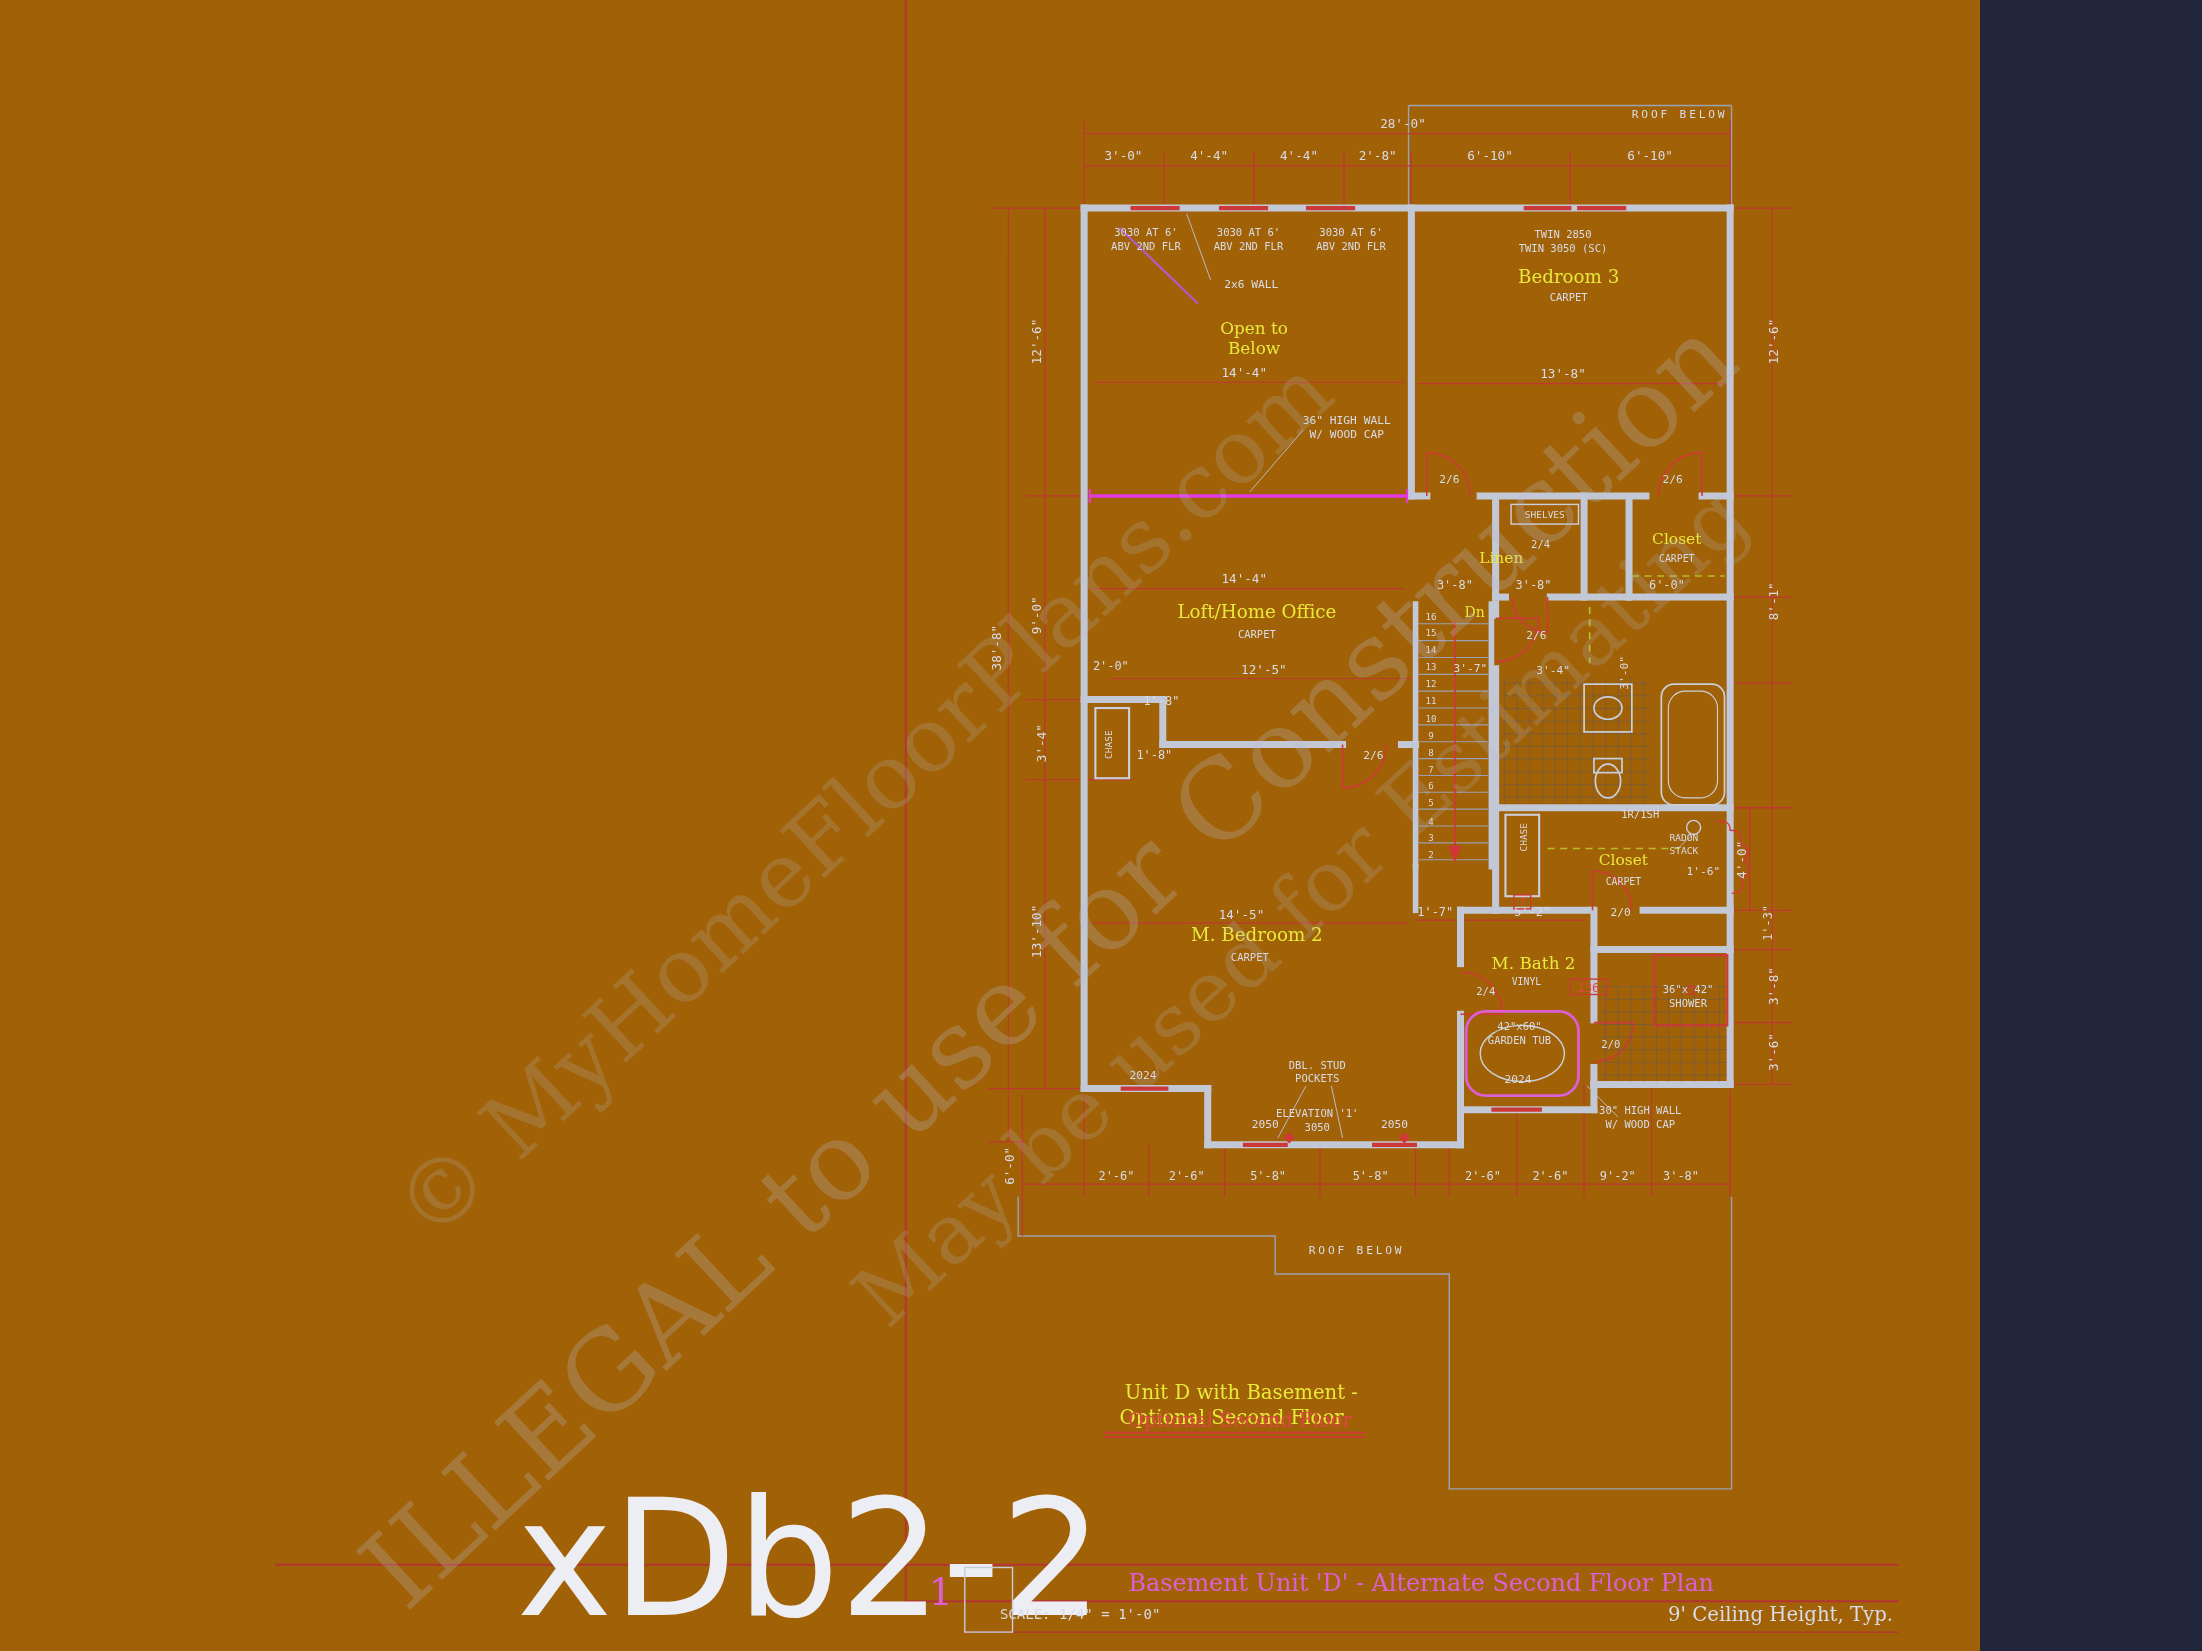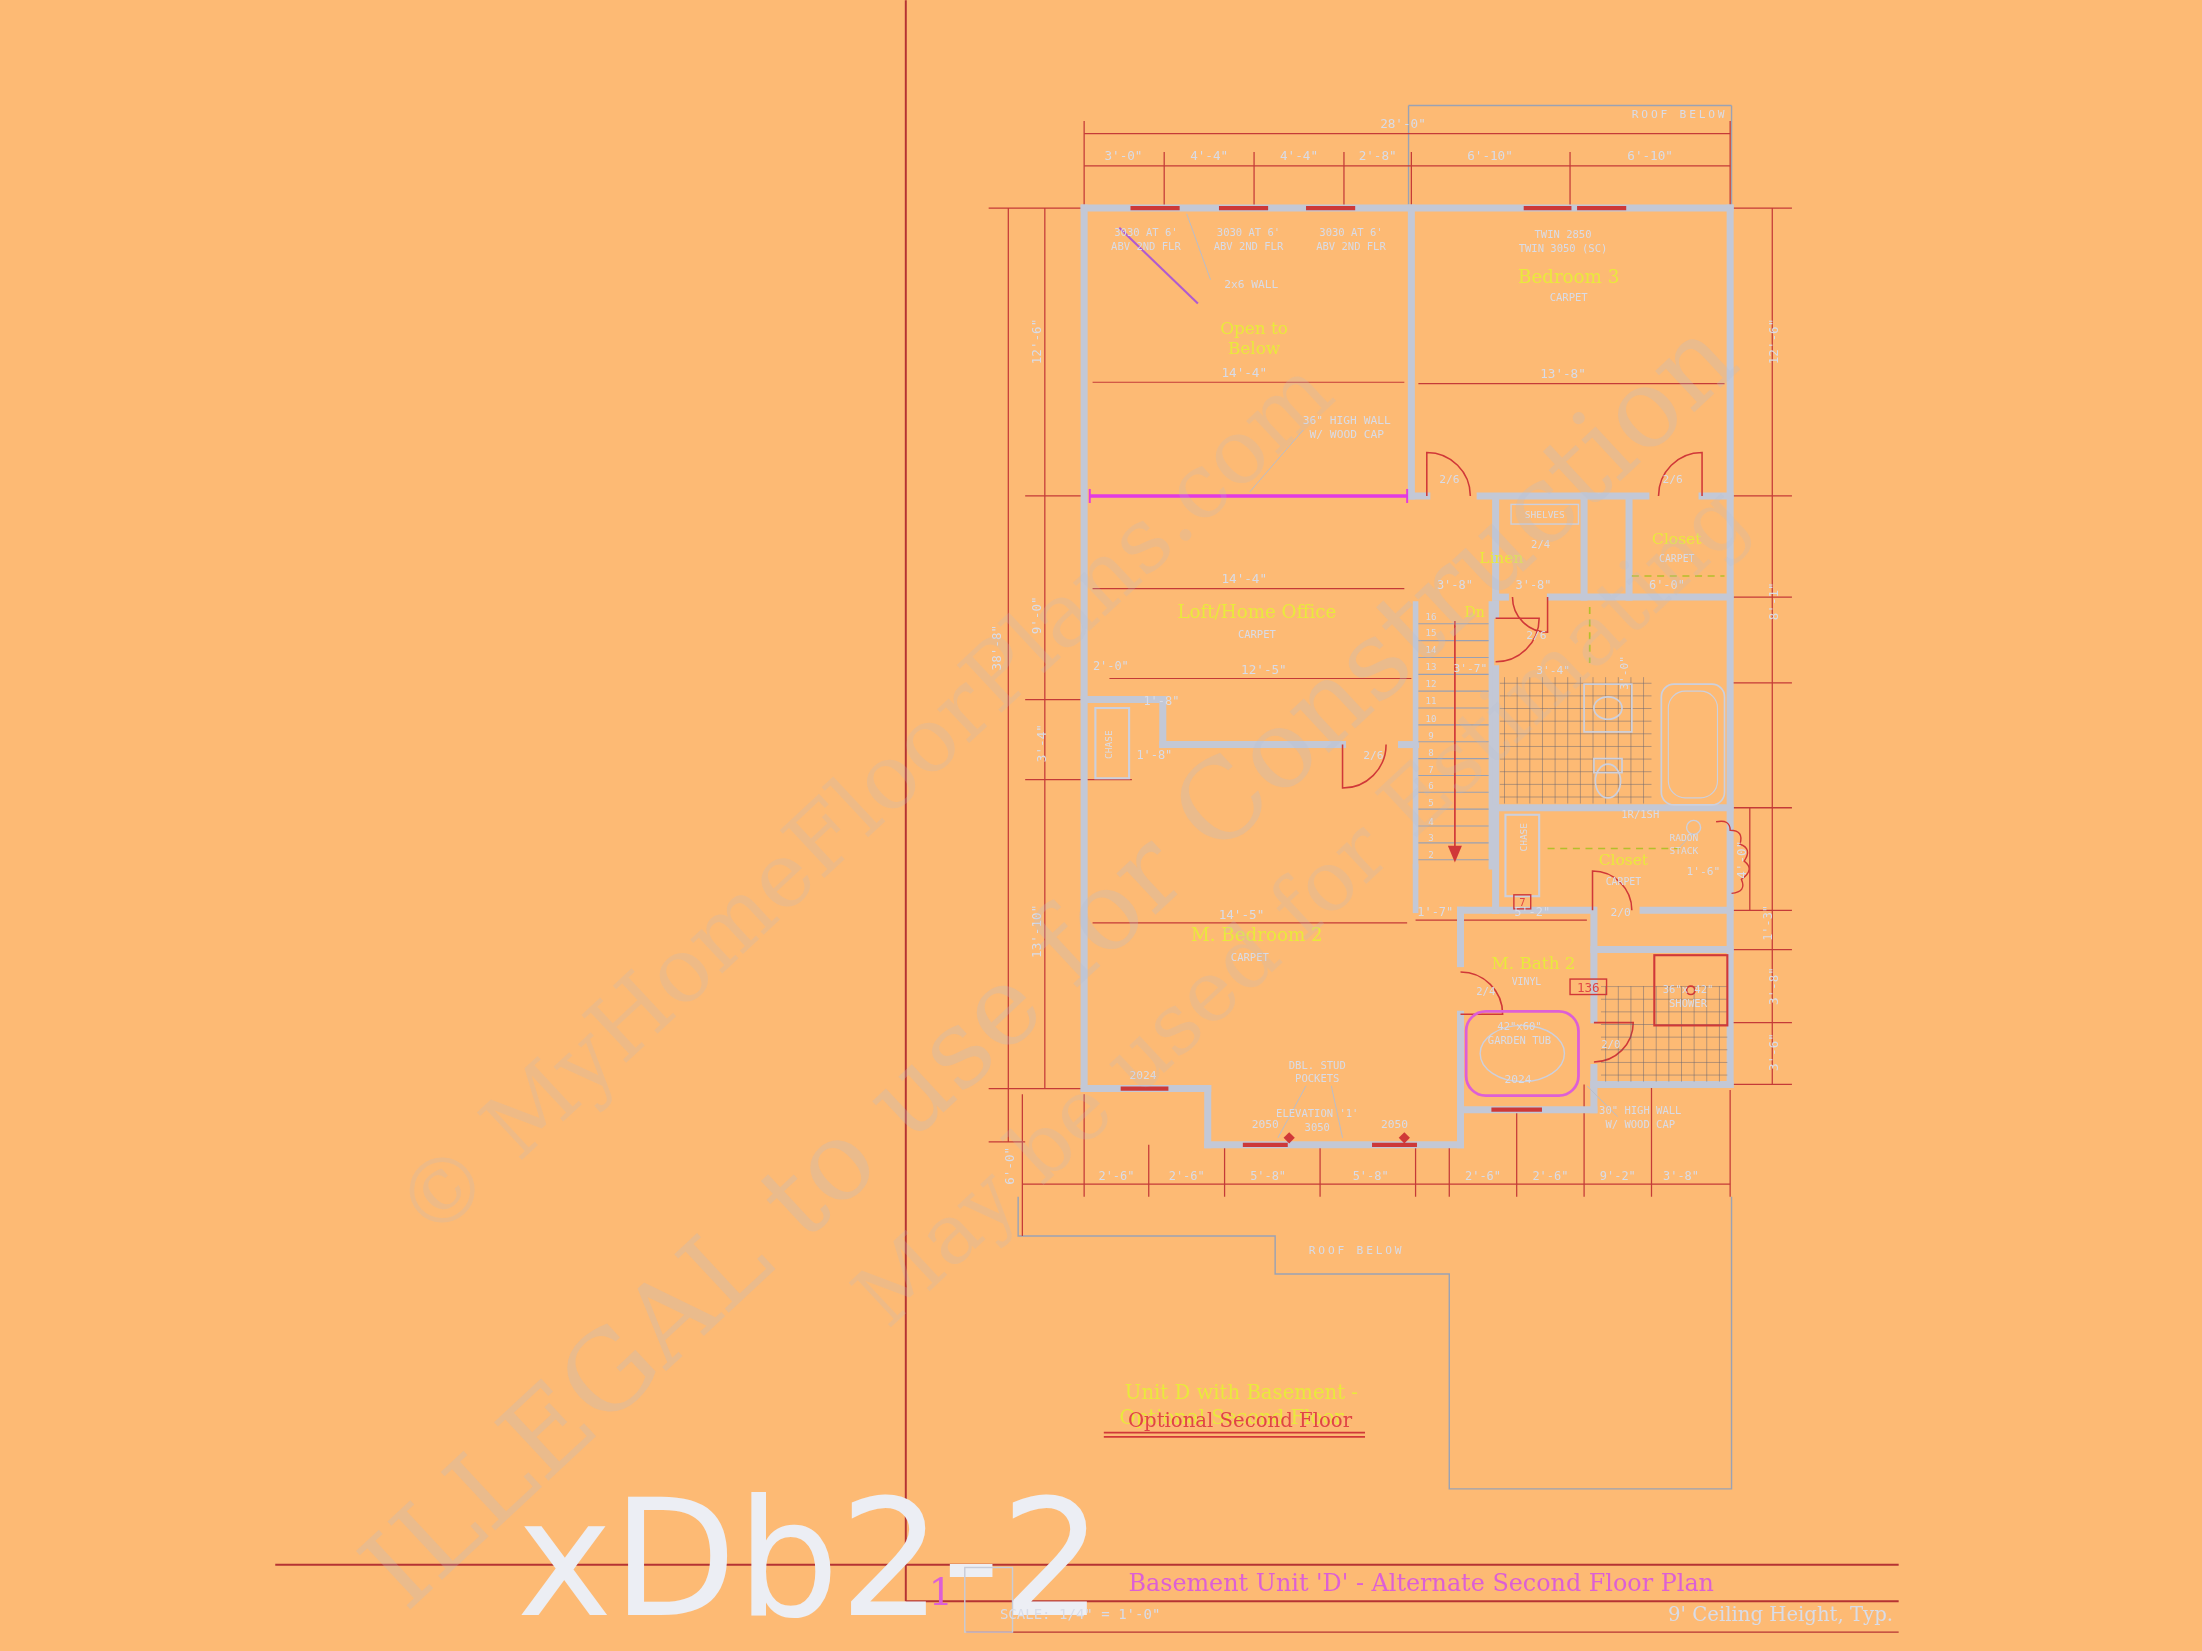--- a/index.html
+++ b/index.html
@@ -1,16 +1,16 @@
 <!DOCTYPE html>
 <html><head>
 <meta charset="utf-8">
 <style>
   html,body{margin:0;padding:0;background:#202539;}
-  #stage{position:relative;width:2202px;height:1652px;background:#fdba74;overflow:hidden;}
+  #stage{position:relative;width:1980px;height:1652px;background:#a16207;overflow:hidden;}
   svg{position:absolute;left:0;top:0;display:block;}
   text{user-select:none;}
 </style>
 </head>
 <body>
 
 <div id="stage">
 <svg width="2202" height="1652" viewBox="0 0 1568 1176">
   <defs>
     <pattern id="tile" width="9" height="9" patternUnits="userSpaceOnUse">

